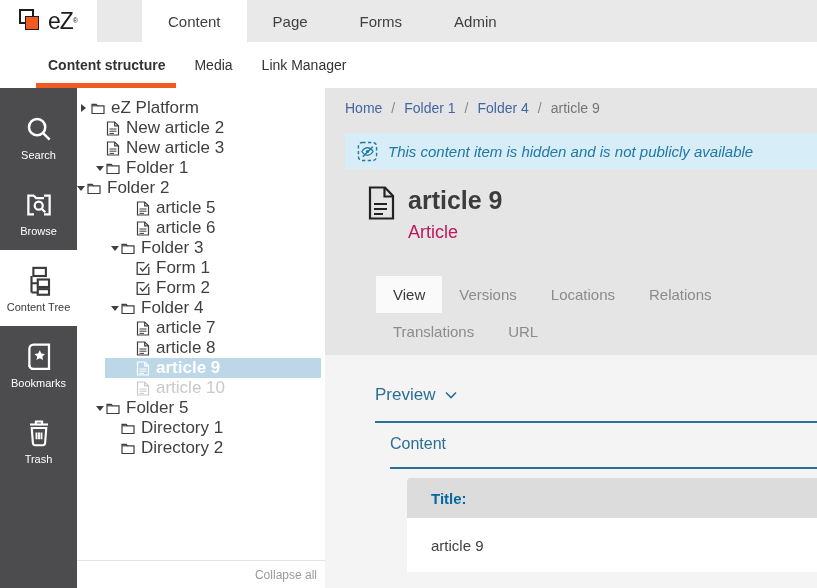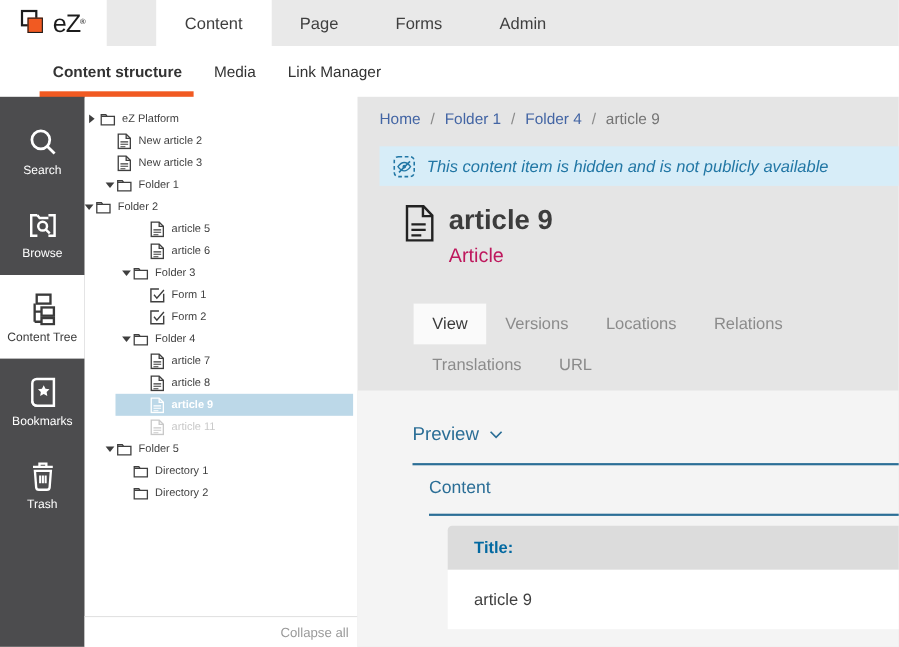--- a/index.html
+++ b/index.html
@@ -36,21 +36,21 @@
   
   .sidebar{ position:absolute; left:0; top:88px; width:77px; height:500px; background:var(--sidebar-bg); padding-top:10px; }
   .side-item{ height:76px; display:flex; flex-direction:column; align-items:center; justify-content:center; color:#fff; cursor:pointer; }
   .side-item.active{ background:#fff; color:#3a3a3a; }
   .side-icon{ width:34px; height:34px; display:flex; align-items:center; justify-content:center; }
   .side-icon svg{ width:30px; height:30px; }
   .side-label{ font-size:11px; margin-top:3px; }
 
   
   .tree-panel{ position:absolute; left:77px; top:88px; width:248px; height:500px; background:#fff; padding-top:10px; }
-  .tree-row{ height:20px; display:flex; align-items:center; font-size:10px; color:#3f3f3f; position:relative; cursor:pointer; white-space:nowrap; }
+  .tree-row{ height:20px; display:flex; align-items:center; font-size:17px; color:#3f3f3f; position:relative; cursor:pointer; white-space:nowrap; }
   .caret{ width:9px; flex:0 0 9px; display:flex; align-items:center; position:relative; z-index:1; }
   .caret.expanded::before{ content:""; border-left:4px solid transparent; border-right:4px solid transparent; border-top:5px solid #3f3f3f; }
   .caret.collapsed::before{ content:""; border-top:4px solid transparent; border-bottom:4px solid transparent; border-left:5px solid #3f3f3f; }
   .t-icon{ width:15px; height:16px; margin:0 5px 0 1px; display:flex; align-items:center; position:relative; z-index:1; }
   .t-icon svg{ width:14px; height:15px; }
   .tree-label{ position:relative; z-index:1; }
   .tree-row.selected{ color:#fff; font-weight:bold; }
   .tree-row.selected::before{ content:""; position:absolute; left:28px; right:4px; top:0; bottom:0; background:var(--selection); }
   .tree-row.hidden-item{ color:#c9c9c9; }
   .tree-footer{ position:absolute; left:0; bottom:0; width:100%; height:28px; background:#fff; border-top:1px solid #e2e2e2; display:flex; align-items:center; justify-content:flex-end; padding-right:8px; }
@@ -321,21 +321,21 @@
       </div>
       <div class="tree-row hidden-item" style="padding-left: 49px;">
         <span class="caret"></span>
         <span class="t-icon">
           <svg viewBox="0 0 13 15" fill="none" stroke="currentColor" stroke-width="1.2">
             <path d="M1 1 h7.2 L12 4.8 V14 H1 z"></path>
             <path d="M8.2 1 V4.8 H12"></path>
             <path d="M3 8 h7 M3 10.2 h7 M3 12.4 h4.5" stroke-width="1"></path>
           </svg>
         </span>
-        <span class="tree-label">article 11</span>
+        <span class="tree-label">article 10</span>
       </div>
       <div class="tree-row" style="padding-left: 19px;">
         <span class="caret expanded"></span>
         <span class="t-icon">
           <svg viewBox="0 0 14 14" fill="none" stroke="currentColor" stroke-width="1.2">
             <path d="M1 12 V2.8 h4.2 l1.2 1.5 H13 V12 z"></path>
             <path d="M1 4.3 h5.4"></path>
           </svg>
         </span>
         <span class="tree-label">Folder 5</span>

